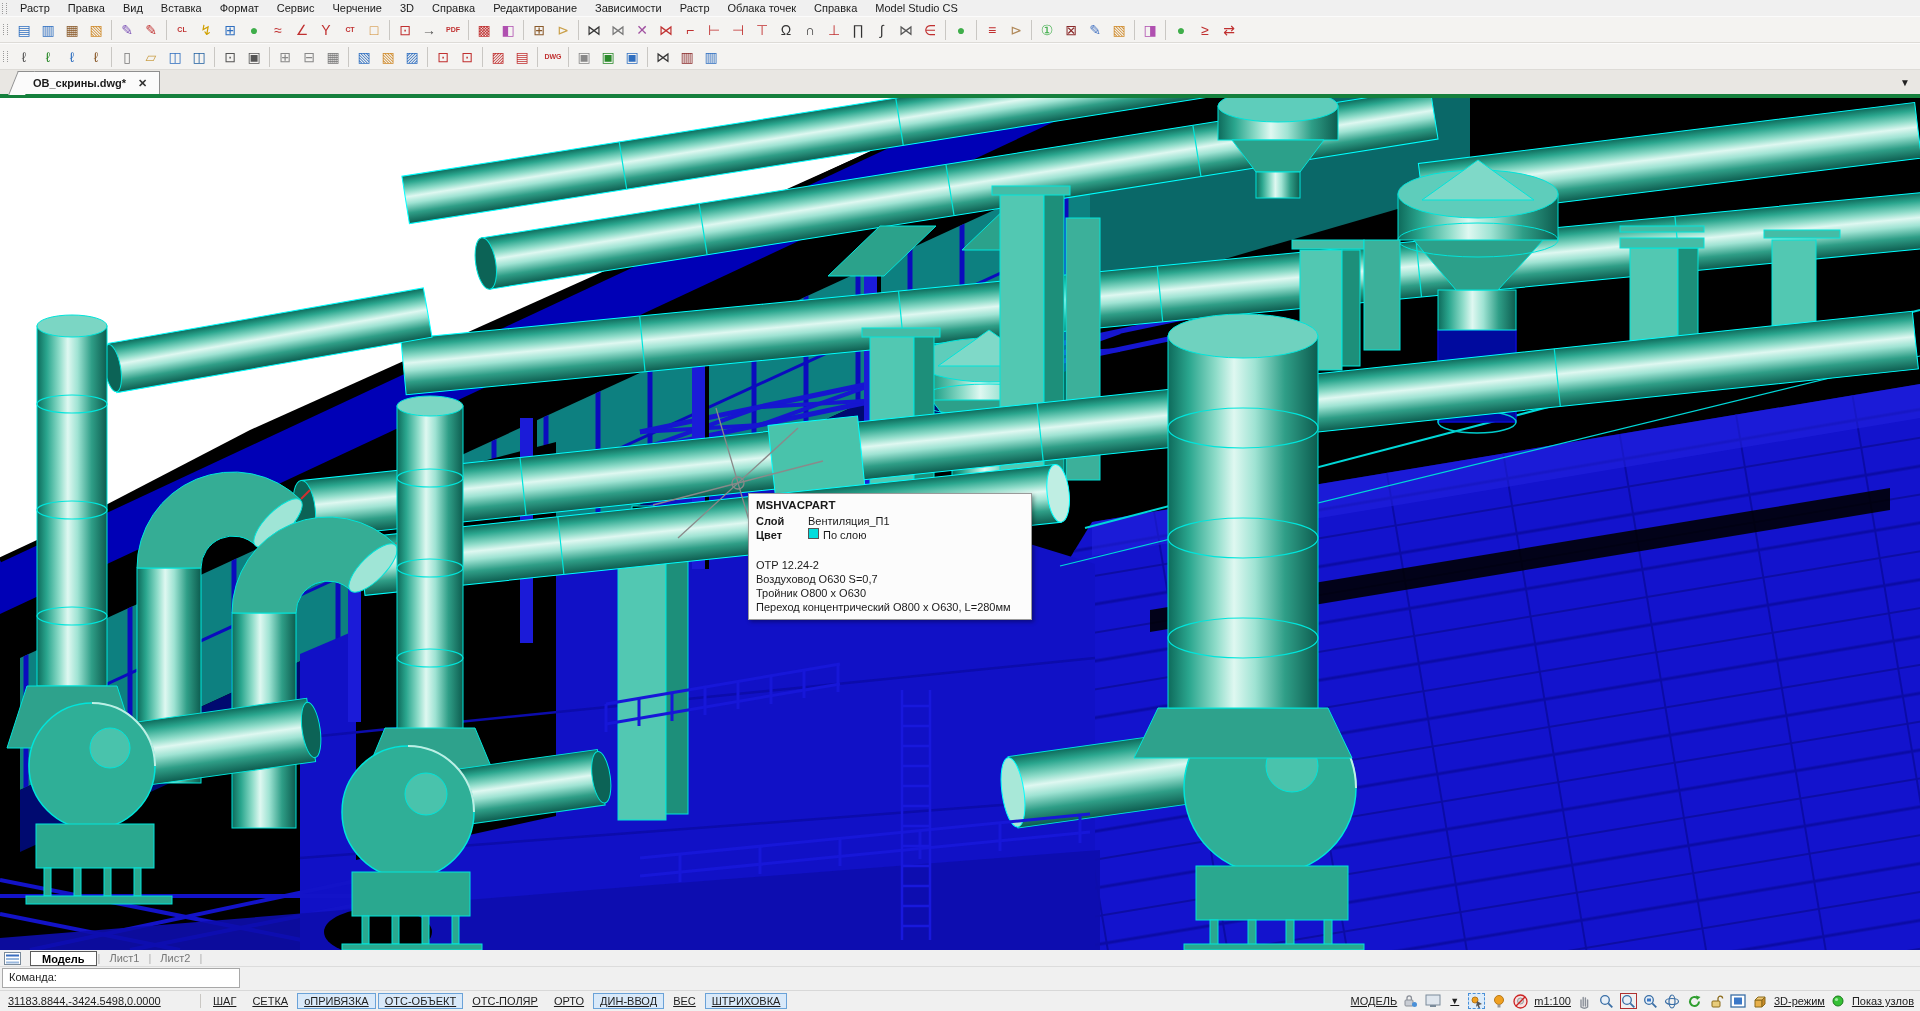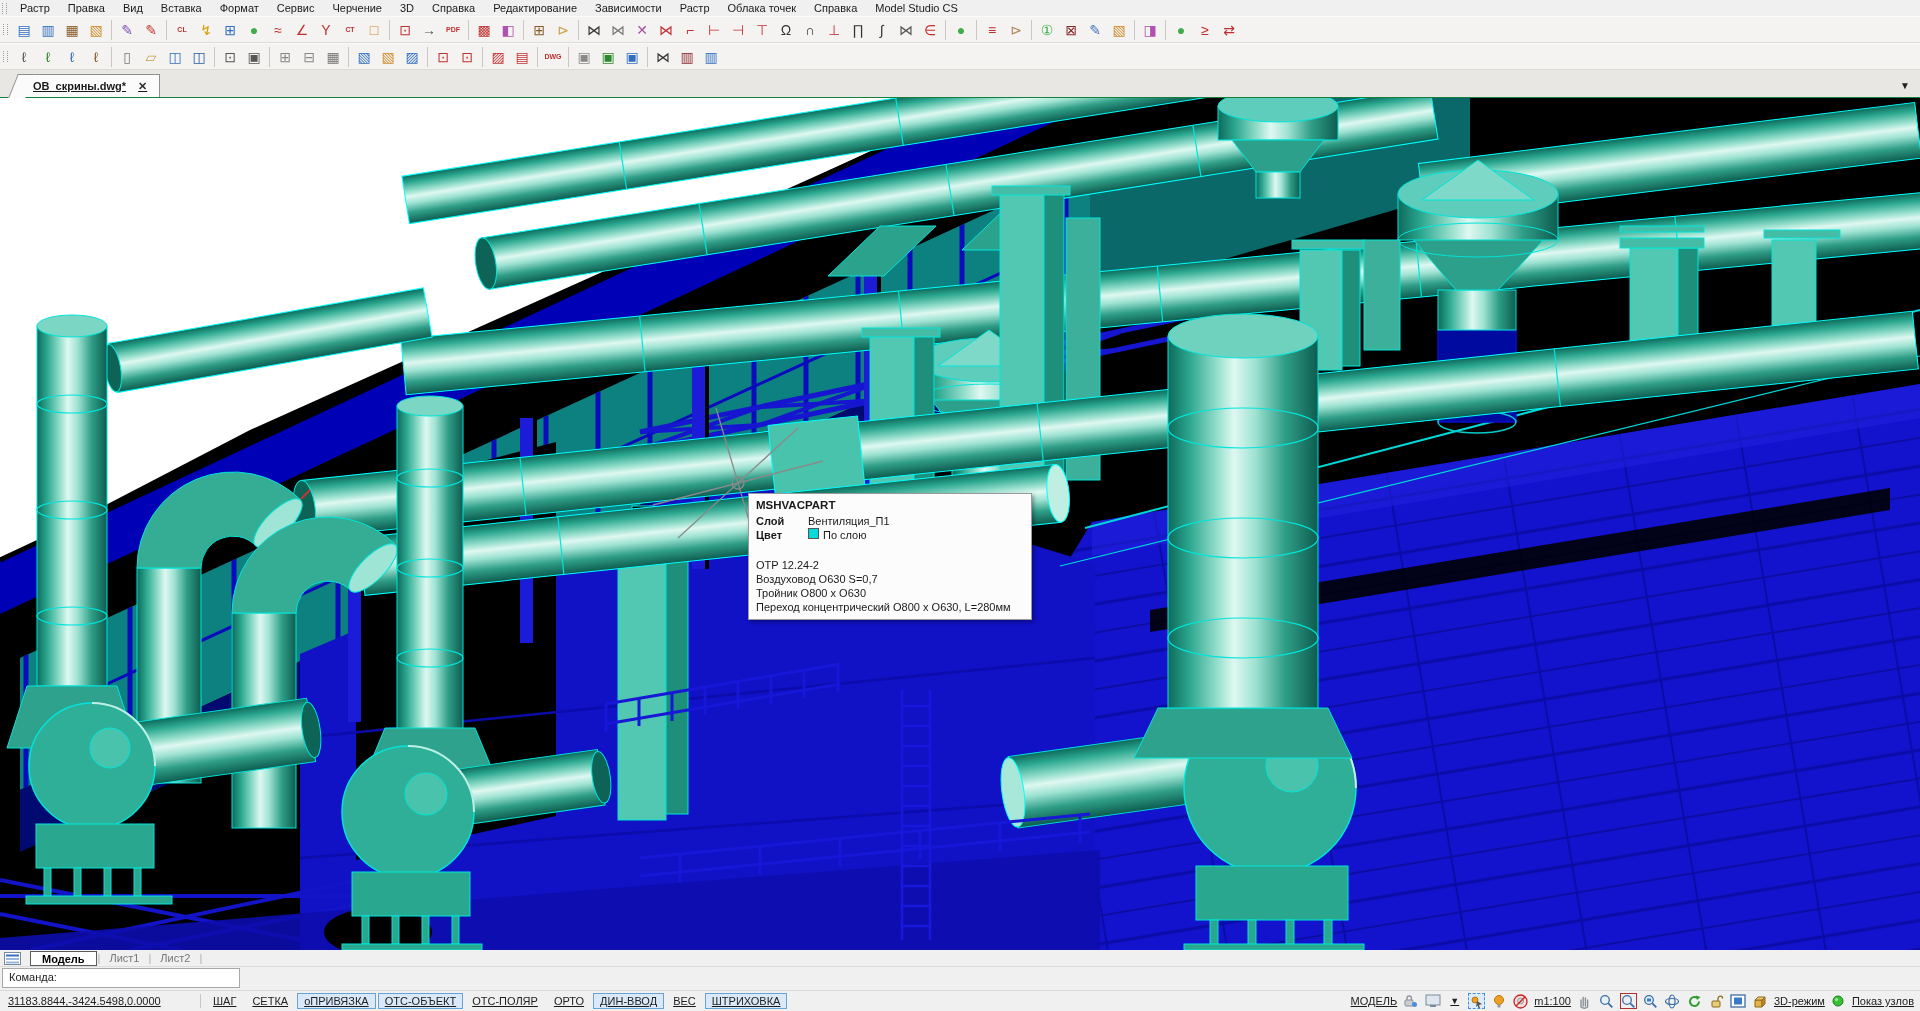--- a/index.html
+++ b/index.html
@@ -12,21 +12,21 @@
   .menu-item { padding:0 9px; line-height:16px; cursor:default; }
   
   .toolbar { height:27px; background:#f4f3f1; display:flex; align-items:center;
              border-top:1px solid #fbfbfb; border-bottom:1px solid #dddbd7; padding-left:1px; }
   .tbtn { width:24px; height:22px; display:flex; align-items:center; justify-content:center;
           font-size:14px; line-height:1; border:1px solid transparent; border-radius:2px; }
   .tbtn.small { font-size:7px; font-weight:bold; letter-spacing:0; }
   .tsep { width:1px; height:20px; background:#c9c7c3; margin:0 3px; }
   
   .tabbar { height:28px; background:#e9e7e3; display:flex; align-items:flex-end;
-            border-bottom:1px solid #15803d; position:relative;text-decoration:underline; }
+            border-bottom:4px solid #15803d; position:relative; }
   .doctab { position:relative; margin-left:20px; background:#fbfbfb; border:1px solid #8f8f8f;
             border-bottom:none; height:23px; display:flex; align-items:center; gap:10px;
             padding:0 10px 0 12px; font-weight:bold; }
   .doctab::before { content:""; position:absolute; left:-8px; bottom:-1px; width:16px; height:23px;
             background:#fbfbfb; border-left:1px solid #8f8f8f; border-top:1px solid #8f8f8f;
             transform:skewX(-22deg); z-index:-0; }
   .doctab .close { font-weight:bold; color:#333; font-size:11px; cursor:default; padding:0 2px; }
   .tab-overflow { position:absolute; right:10px; bottom:6px; color:#222; font-size:10px; }
   
   .viewport { position:relative; width:1920px; height:852px; background:#fff; overflow:hidden; }

